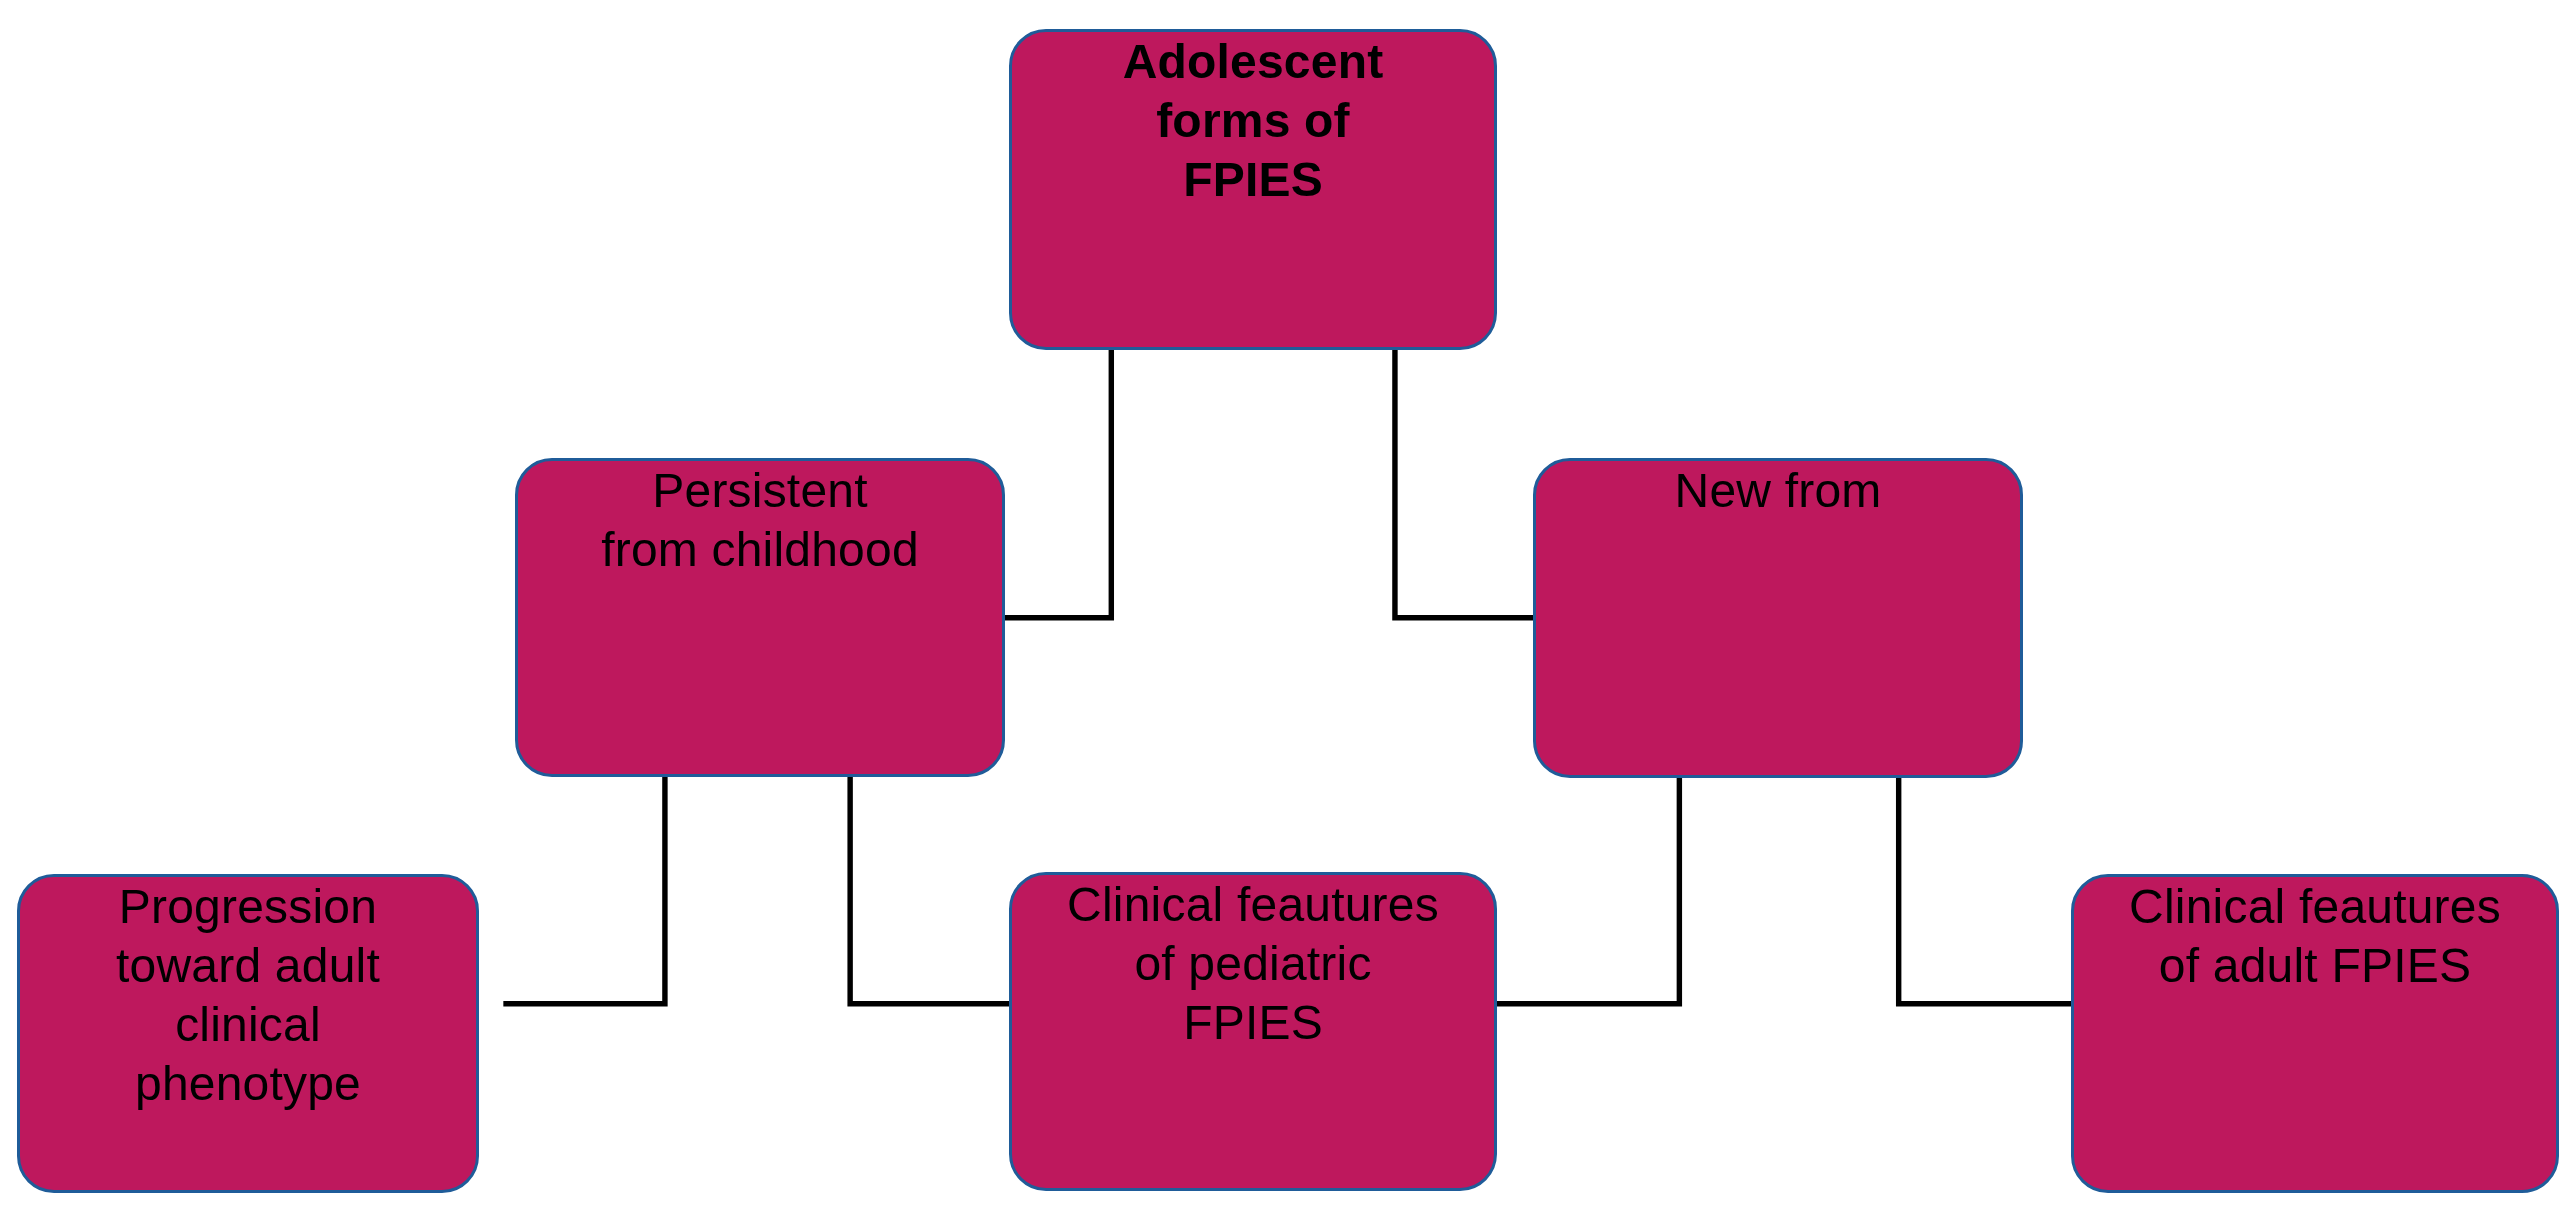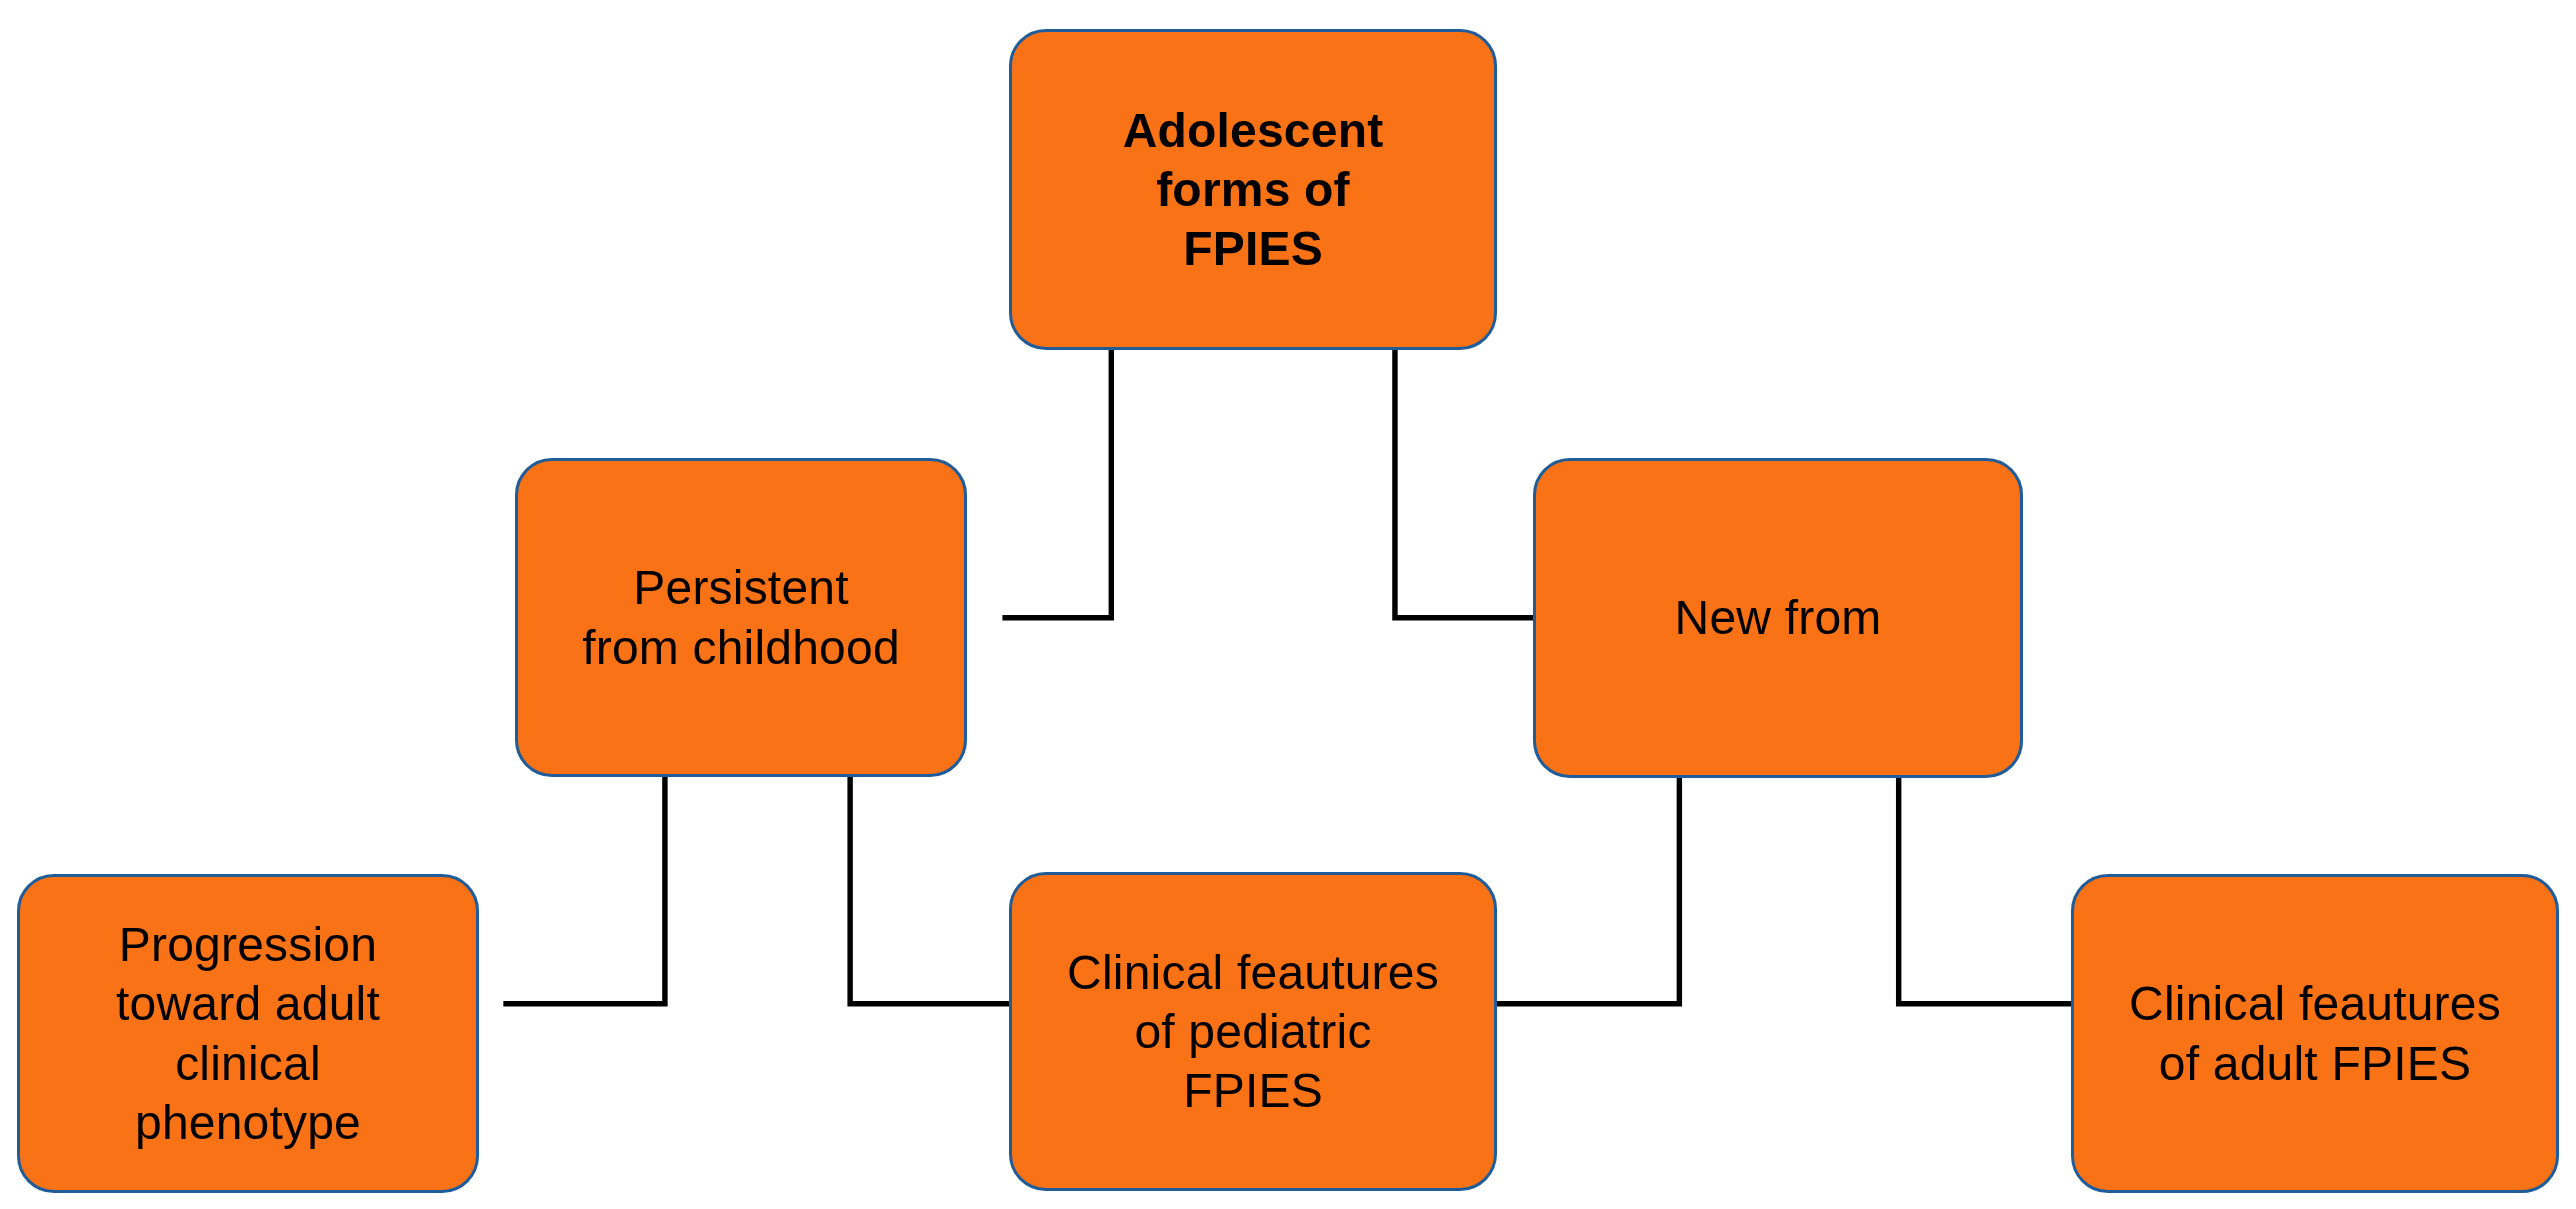--- a/index.html
+++ b/index.html
@@ -22,45 +22,44 @@
     position: absolute;
     left: 0;
     top: 0;
     width: 2576px;
     height: 1210px;
     pointer-events: none;
   }
   .node {
     position: absolute;
     box-sizing: border-box;
-    background: #f97316;
+    background: #be185d;
     border: 3.9px solid #1f5c99;
     border-radius: 37px;
     display: flex;
-    align-items: center;
     justify-content: center;
     text-align: center;
     z-index: 2;
   }
   .node .node-label {
     display: block;
     color: #000000;
     font-size: 48px;
     line-height: 1.23;
     letter-spacing: 0.2px;
     white-space: pre-line;
     padding: 0 12.4px;
   }
   .node.root .node-label {
     font-weight: bold;
   }
 
   
   #node-root        { left: 1009px; top:   29.4px; width: 488px; height: 321px; }
-  #node-persistent  { left:  515px; top:  458px; width: 452px; height: 319px; }
+  #node-persistent  { left:  515px; top:  458px; width: 490px; height: 319px; }
   #node-new-onset   { left: 1533px; top:  458px; width: 490px; height: 320px; }
   #node-progression { left:   17px; top: 874px; width: 462px; height: 319px; }
   #node-pediatric   { left: 1009px; top: 872px; width: 488px; height: 319px; }
   #node-adult       { left: 2071px; top: 874px; width: 488px; height: 319px; }
 </style>
 </head>
 <body>
 
 <div id="canvas">
 

